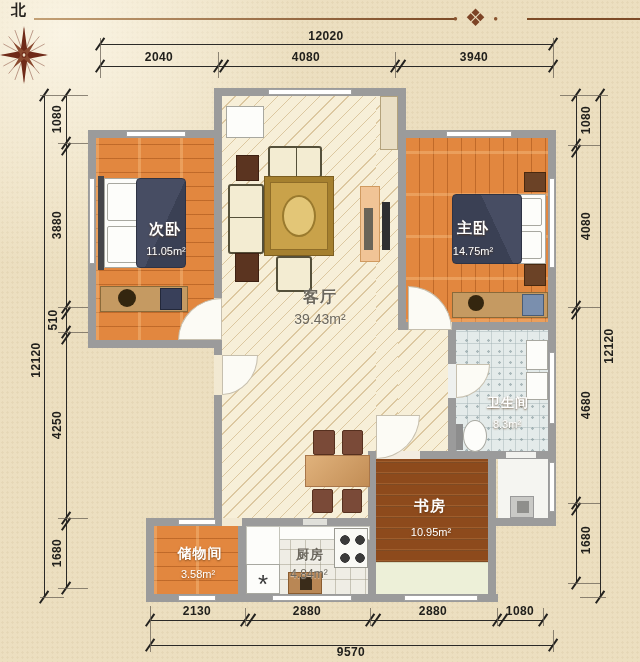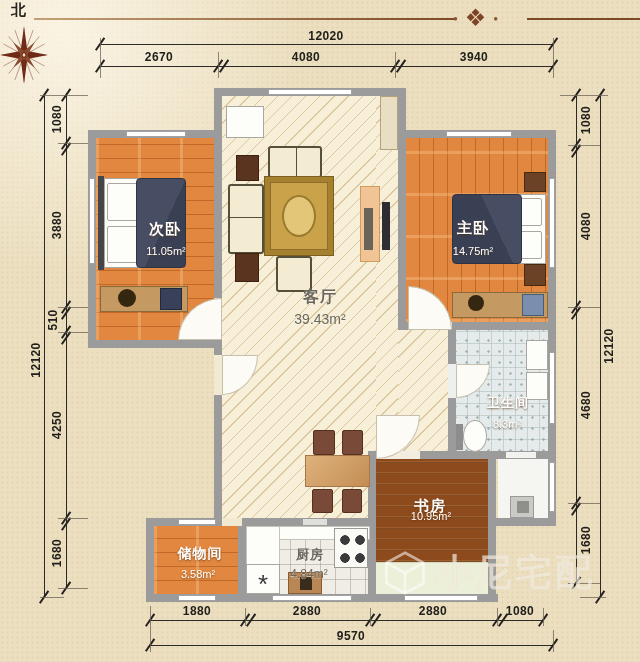--- a/index.html
+++ b/index.html
@@ -92,43 +92,43 @@
         <line x1="93" y1="31" x2="7" y2="69"></line>
     </g>
     <path d="M50 0 L57 43 L100 50 L57 57 L50 100 L43 57 L0 50 L43 43 Z" fill="#6f2a18"></path>
     <path d="M50 18 L55 45 L82 50 L55 55 L50 82 L45 55 L18 50 L45 45 Z" fill="#8a4a30" transform="rotate(45 50 50)"></path>
     <circle cx="50" cy="50" r="4" fill="#f0e2c8" stroke="#6f2a18" stroke-width="2"></circle>
   </svg>
 
   <div class="dline h" style="left:100px;top:44px;width:453px"></div>
   <div class="dline h" style="left:100px;top:66px;width:453px"></div>
   <div class="dlab" style="left:326px;top:36px">12020</div>
-  <div class="dlab" style="left:159px;top:57px">2670</div>
+  <div class="dlab" style="left:159px;top:57px">2040</div>
   <div class="dlab" style="left:306px;top:57px">4080</div>
   <div class="dlab" style="left:474px;top:57px">3940</div>
   <div class="tk" style="left:100px;top:44px"></div>
     <div class="tk" style="left:553px;top:44px"></div>
   <div class="tk" style="left:100px;top:66px"></div>
     <div class="tk" style="left:218px;top:66px"></div>
   <div class="tk" style="left:224px;top:66px"></div>
     <div class="tk" style="left:395px;top:66px"></div>
   <div class="tk" style="left:401px;top:66px"></div>
     <div class="tk" style="left:553px;top:66px"></div>
   <div class="ext" style="left:100px;top:38px;width:1px;height:40px"></div>
   <div class="ext" style="left:218px;top:52px;width:1px;height:26px"></div>
   <div class="ext" style="left:395px;top:52px;width:1px;height:26px"></div>
   <div class="ext" style="left:553px;top:38px;width:1px;height:40px"></div>
 
   <div class="dline h" style="left:150px;top:620px;width:393px"></div>
   <div class="dline h" style="left:150px;top:645px;width:403px"></div>
-  <div class="dlab" style="left:197px;top:611px">1880</div>
+  <div class="dlab" style="left:197px;top:611px">2130</div>
   <div class="dlab" style="left:307px;top:611px">2880</div>
   <div class="dlab" style="left:433px;top:611px">2880</div>
   <div class="dlab" style="left:520px;top:611px">1080</div>
-  <div class="dlab" style="left:351px;top:636px">9570</div>
+  <div class="dlab" style="left:351px;top:652px">9570</div>
   <div class="tk" style="left:150px;top:620px"></div>
     <div class="tk" style="left:245px;top:620px"></div>
   <div class="tk" style="left:251px;top:620px"></div>
     <div class="tk" style="left:370px;top:620px"></div>
   <div class="tk" style="left:376px;top:620px"></div>
     <div class="tk" style="left:497px;top:620px"></div>
   <div class="tk" style="left:503px;top:620px"></div>
     <div class="tk" style="left:543px;top:620px"></div>
   <div class="tk" style="left:150px;top:645px"></div>
     <div class="tk" style="left:553px;top:645px"></div>
@@ -317,30 +317,20 @@
 
   <div class="rname" style="left:165px;top:229px">次卧</div>
   <div class="rarea" style="left:166px;top:251px">11.05m²</div>
   <div class="rname" style="left:473px;top:228px">主卧</div>
   <div class="rarea" style="left:473px;top:251px">14.75m²</div>
   <div class="rname dark-lab" style="left:320px;top:297px;font-size:16px">客厅</div>
   <div class="rarea dark-lab" style="left:320px;top:319px;font-size:14px">39.43m²</div>
   <div class="rname" style="left:508px;top:403px;font-size:13px">卫生间</div>
   <div class="rarea" style="left:507px;top:424px">8.3m²</div>
   <div class="rname" style="left:430px;top:506px">书房</div>
-  <div class="rarea" style="left:431px;top:516px">10.95m²</div>
+  <div class="rarea" style="left:431px;top:532px">10.95m²</div>
   <div class="rname dark-lab" style="left:310px;top:555px;font-size:13px">厨房</div>
   <div class="rarea dark-lab" style="left:309px;top:574px;font-size:12px">4.84m²</div>
   <div class="rname" style="left:200px;top:554px;font-size:14px">储物间</div>
   <div class="rarea" style="left:198px;top:574px">3.58m²</div>
 
-  <div class="wm" style="left:383px;top:548px">
-    <svg width="44" height="46" viewBox="0 0 100 100" style="flex:0 0 auto">
-      <g fill="none" stroke="rgba(255,255,255,.55)" stroke-width="6">
-        <polygon points="50,4 92,27 92,73 50,96 8,73 8,27"></polygon>
-        <polyline points="8,27 50,50 92,27"></polyline>
-        <line x1="50" y1="50" x2="50" y2="96"></line>
-      </g>
-    </svg>
-    <span class="wmtext">小尼宅配</span>
-  </div>
 
 </div>
 
 </body></html>

